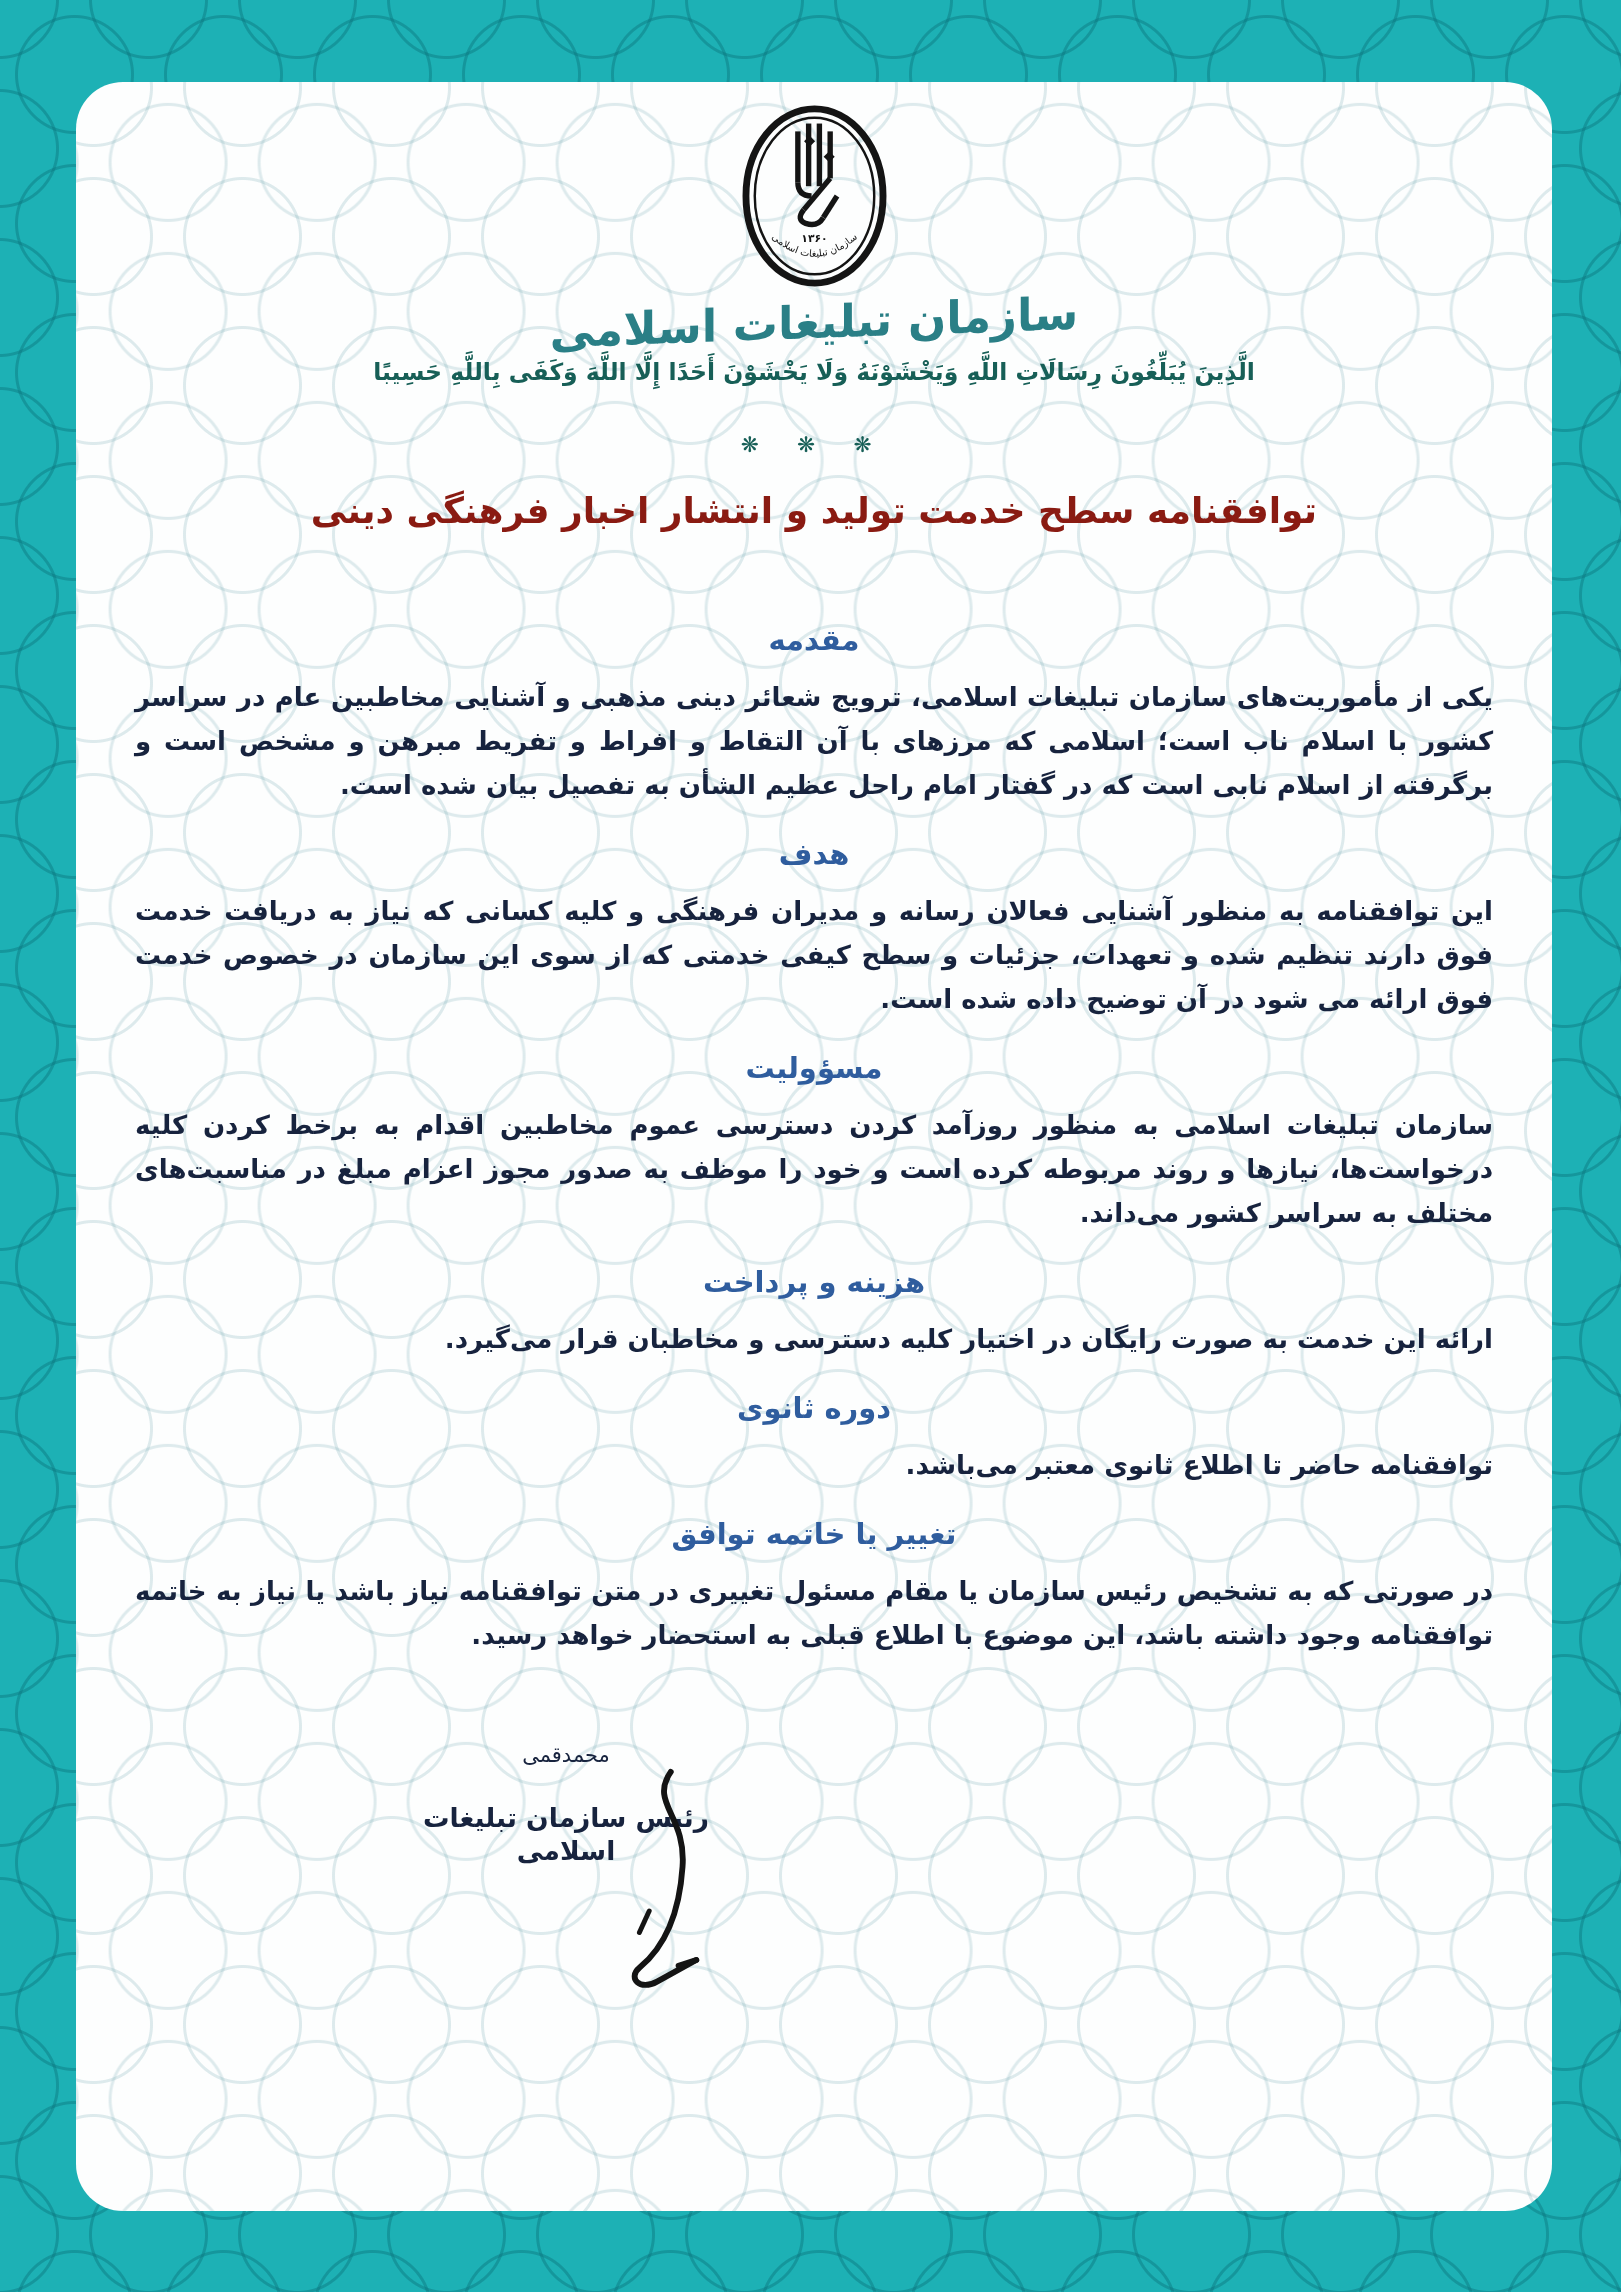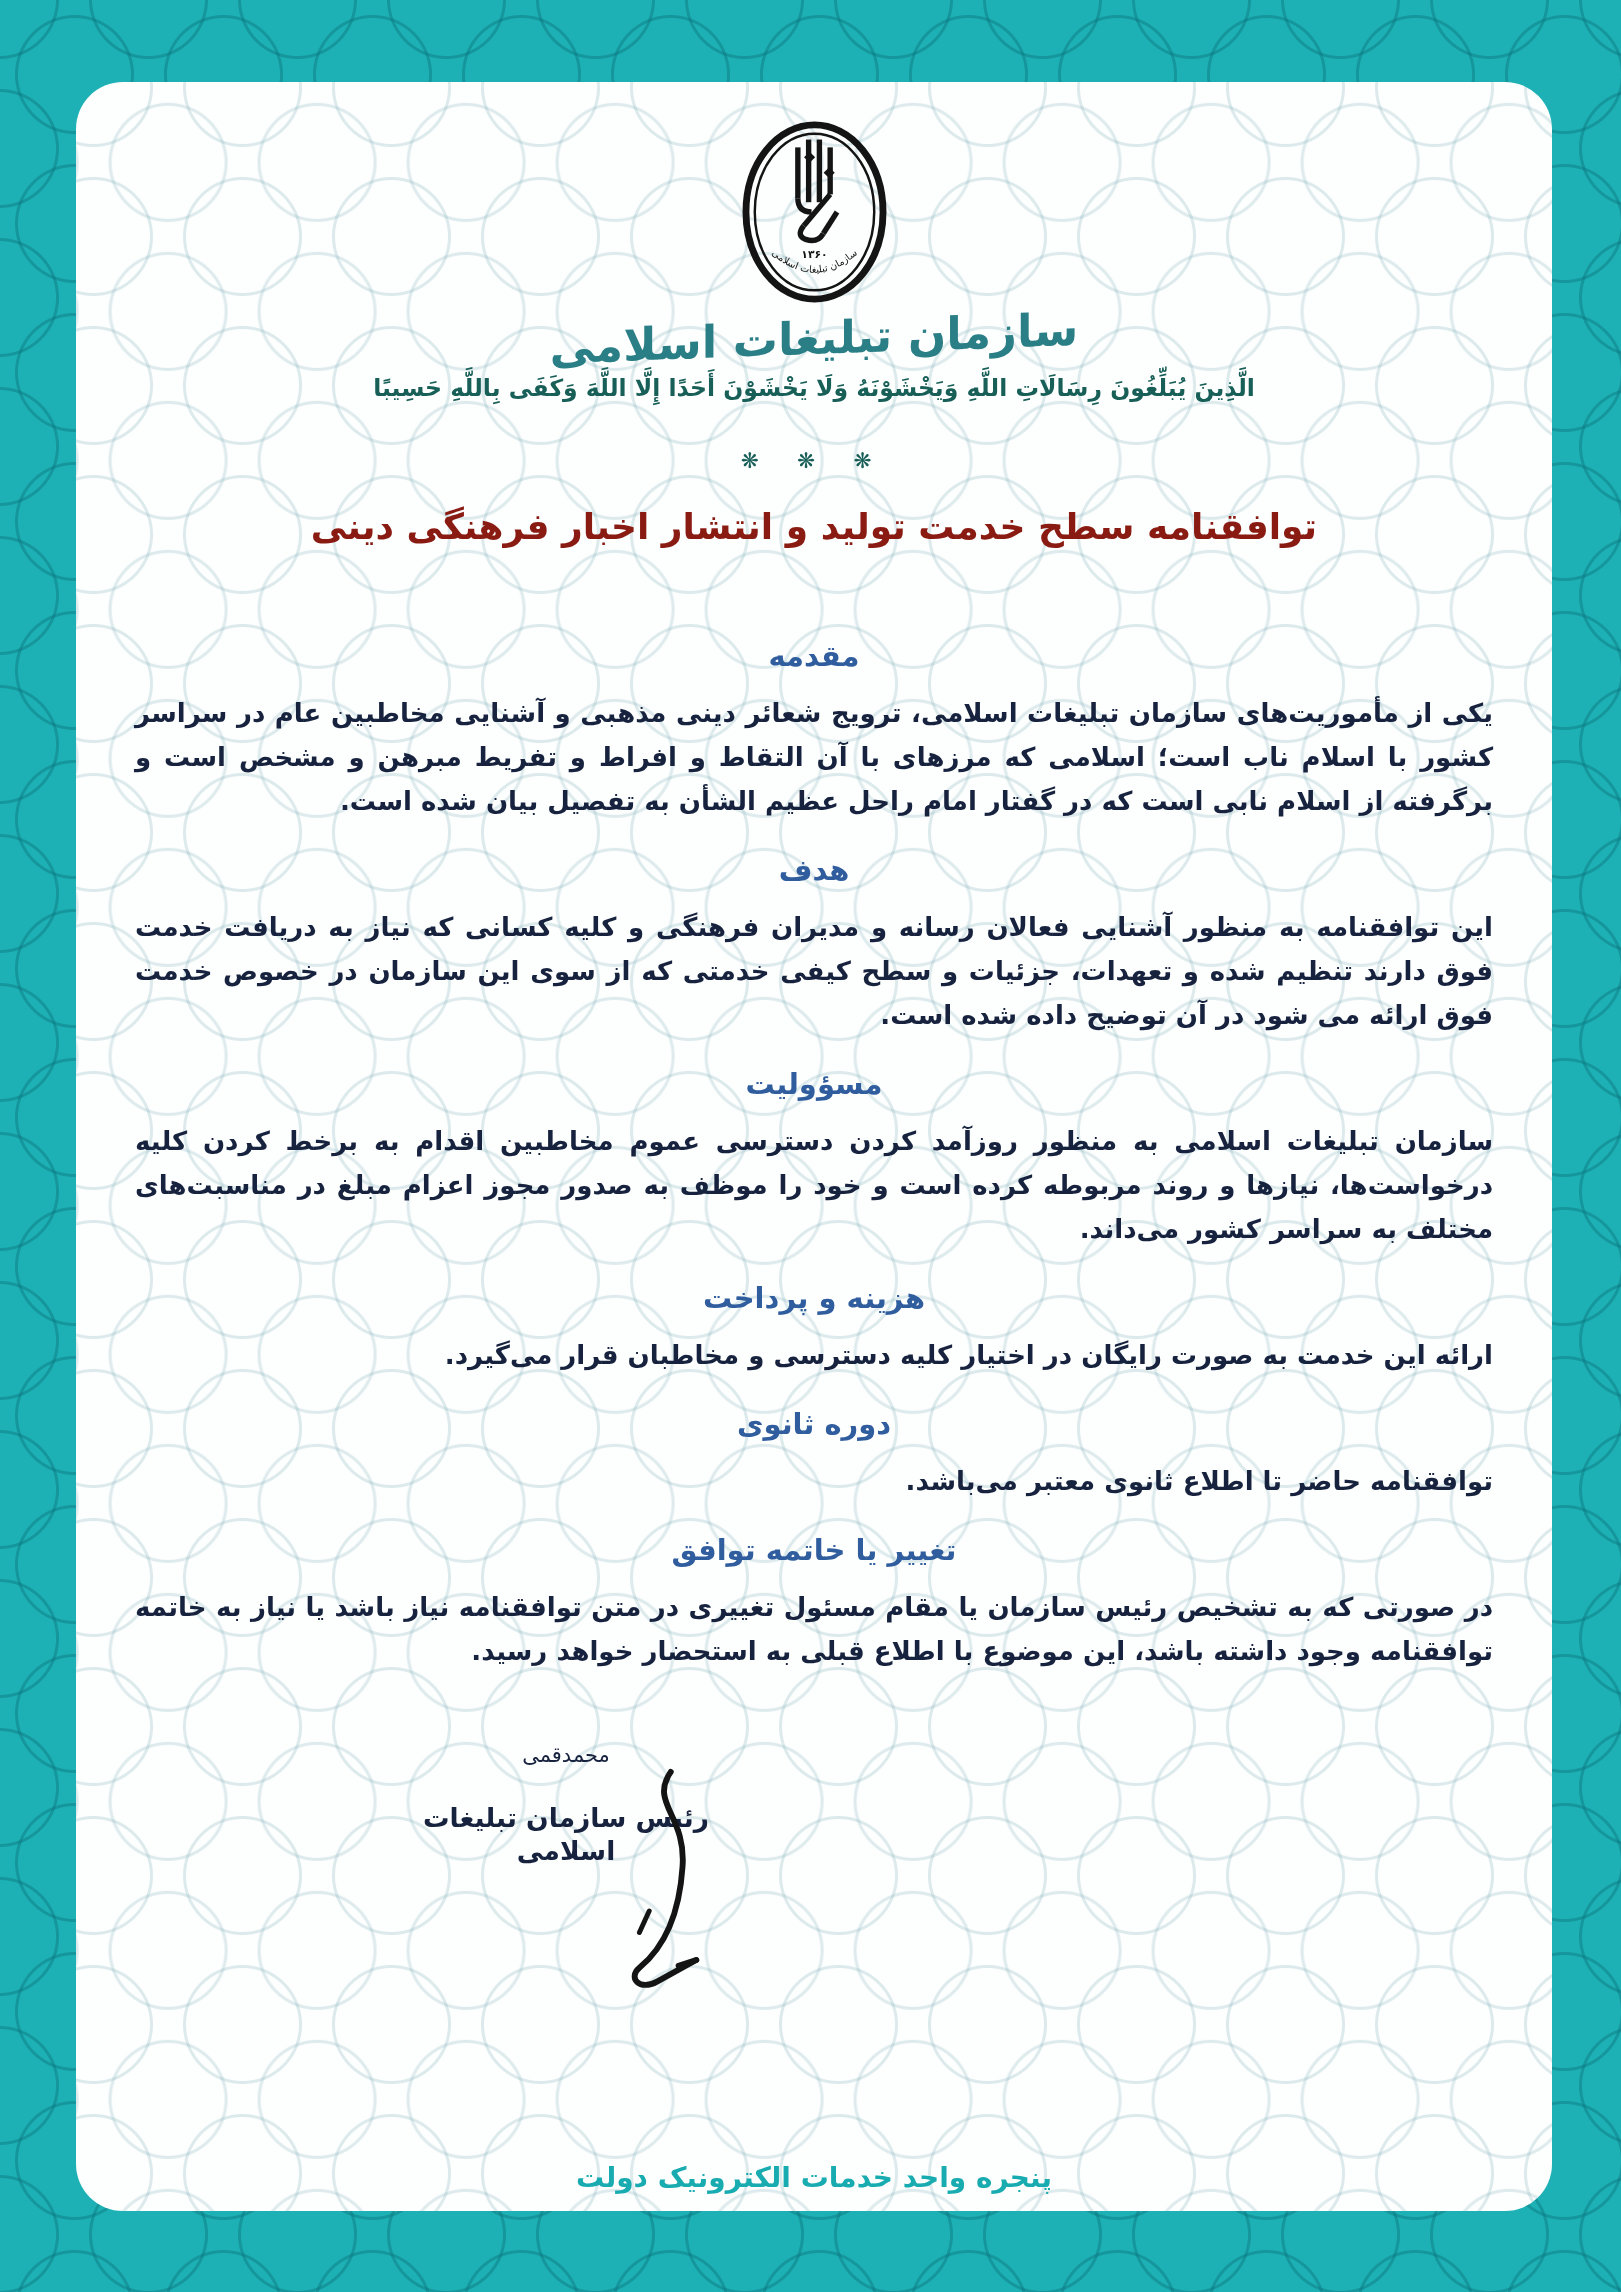--- a/index.html
+++ b/index.html
@@ -21,21 +21,21 @@
   .paper{
     position:absolute;left:76px;top:82px;right:69px;bottom:82px;
     border-radius:47px;
     background-color:#fdfefe;
     background-image:
       radial-gradient(circle, rgba(0,0,0,0) 56px, rgba(110,165,175,0.22) 57px, rgba(110,165,175,0.22) 59px, rgba(0,0,0,0) 60px),
       radial-gradient(circle, rgba(0,0,0,0) 56px, rgba(110,165,175,0.22) 57px, rgba(110,165,175,0.22) 59px, rgba(0,0,0,0) 60px);
     background-size:149px 149px;
     background-position:17.6px 5.9px,92px 80px;
   }
-  .main{position:absolute;inset:0;padding:16px 43px;box-sizing:border-box;text-align:center;}
+  .main{position:absolute;inset:0;padding:0 43px;box-sizing:border-box;text-align:center;}
   .logo-wrap{margin-top:19.6px;}
   .calligraphy{
     margin-top:2px;
     font-size:45px;font-weight:bold;color:#2a7f86;
     transform:skewY(-2deg);
   }
   .bismillah{margin-top:25.5px;font-size:22.5px;font-weight:bold;color:#175f57;line-height:29px;}
   .verse{margin-top:7.8px;font-size:23.5px;font-weight:bold;color:#175f57;line-height:33px;}
   .ornament{margin-top:41px;font-size:21.6px;color:#175f57;letter-spacing:15.7px;line-height:29px;}
   .doc-title{margin-top:26px;font-size:36px;font-weight:bold;color:#8a1b12;line-height:51px;}
@@ -133,15 +133,14 @@
   <div class="signature" dir="rtl">
     <div class="sig-name">محمدقمی</div>
     <div class="sig-role">رئیس سازمان تبلیغات اسلامی</div>
   </div>
   <svg class="sig-swoosh" width="98" height="245" viewBox="0 0 100 250">
     <path d="M62 8 C 40 40, 78 52, 74 105 C 71 150, 58 185, 30 208 C 18 218, 30 232, 48 222 L 88 200" fill="none" stroke="#141414" stroke-width="6" stroke-linecap="round"></path>
     <path d="M40 150 L 30 172" fill="none" stroke="#141414" stroke-width="5" stroke-linecap="round"></path>
     <path d="M88 200 L 70 206" fill="none" stroke="#141414" stroke-width="6" stroke-linecap="round"></path>
   </svg>
 
-  <div class="footer-line" dir="rtl">پنجره واحد خدمات الکترونیک دولت</div>
 </div>
 
 
 </body></html>

